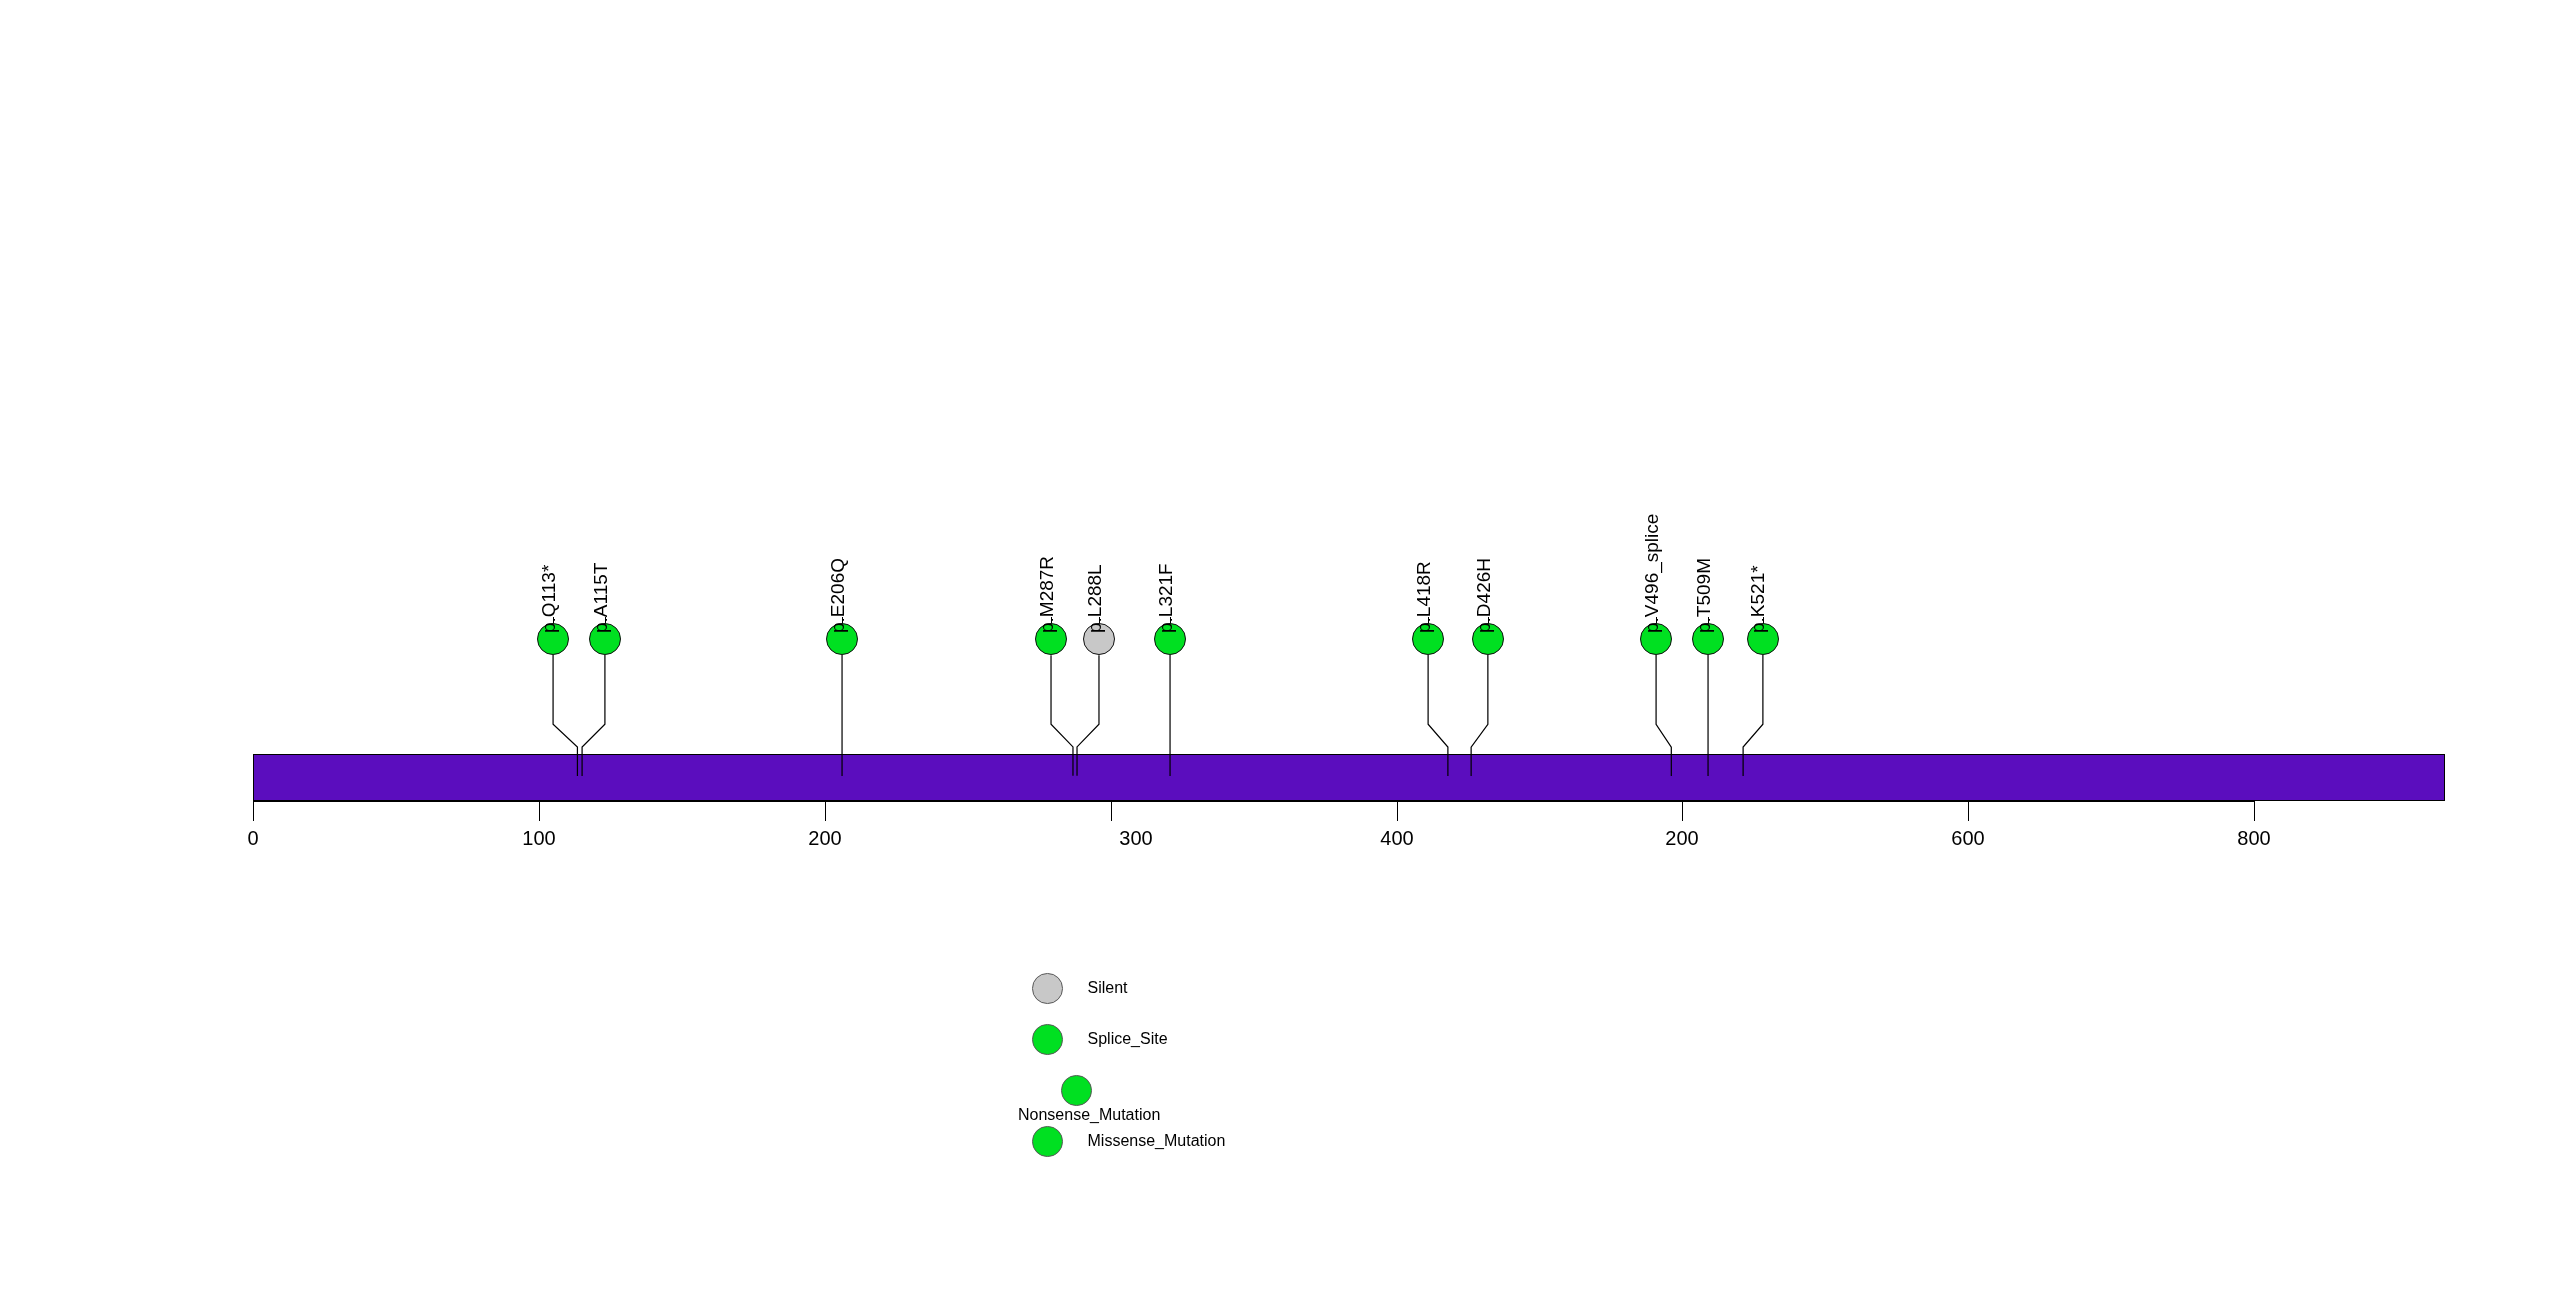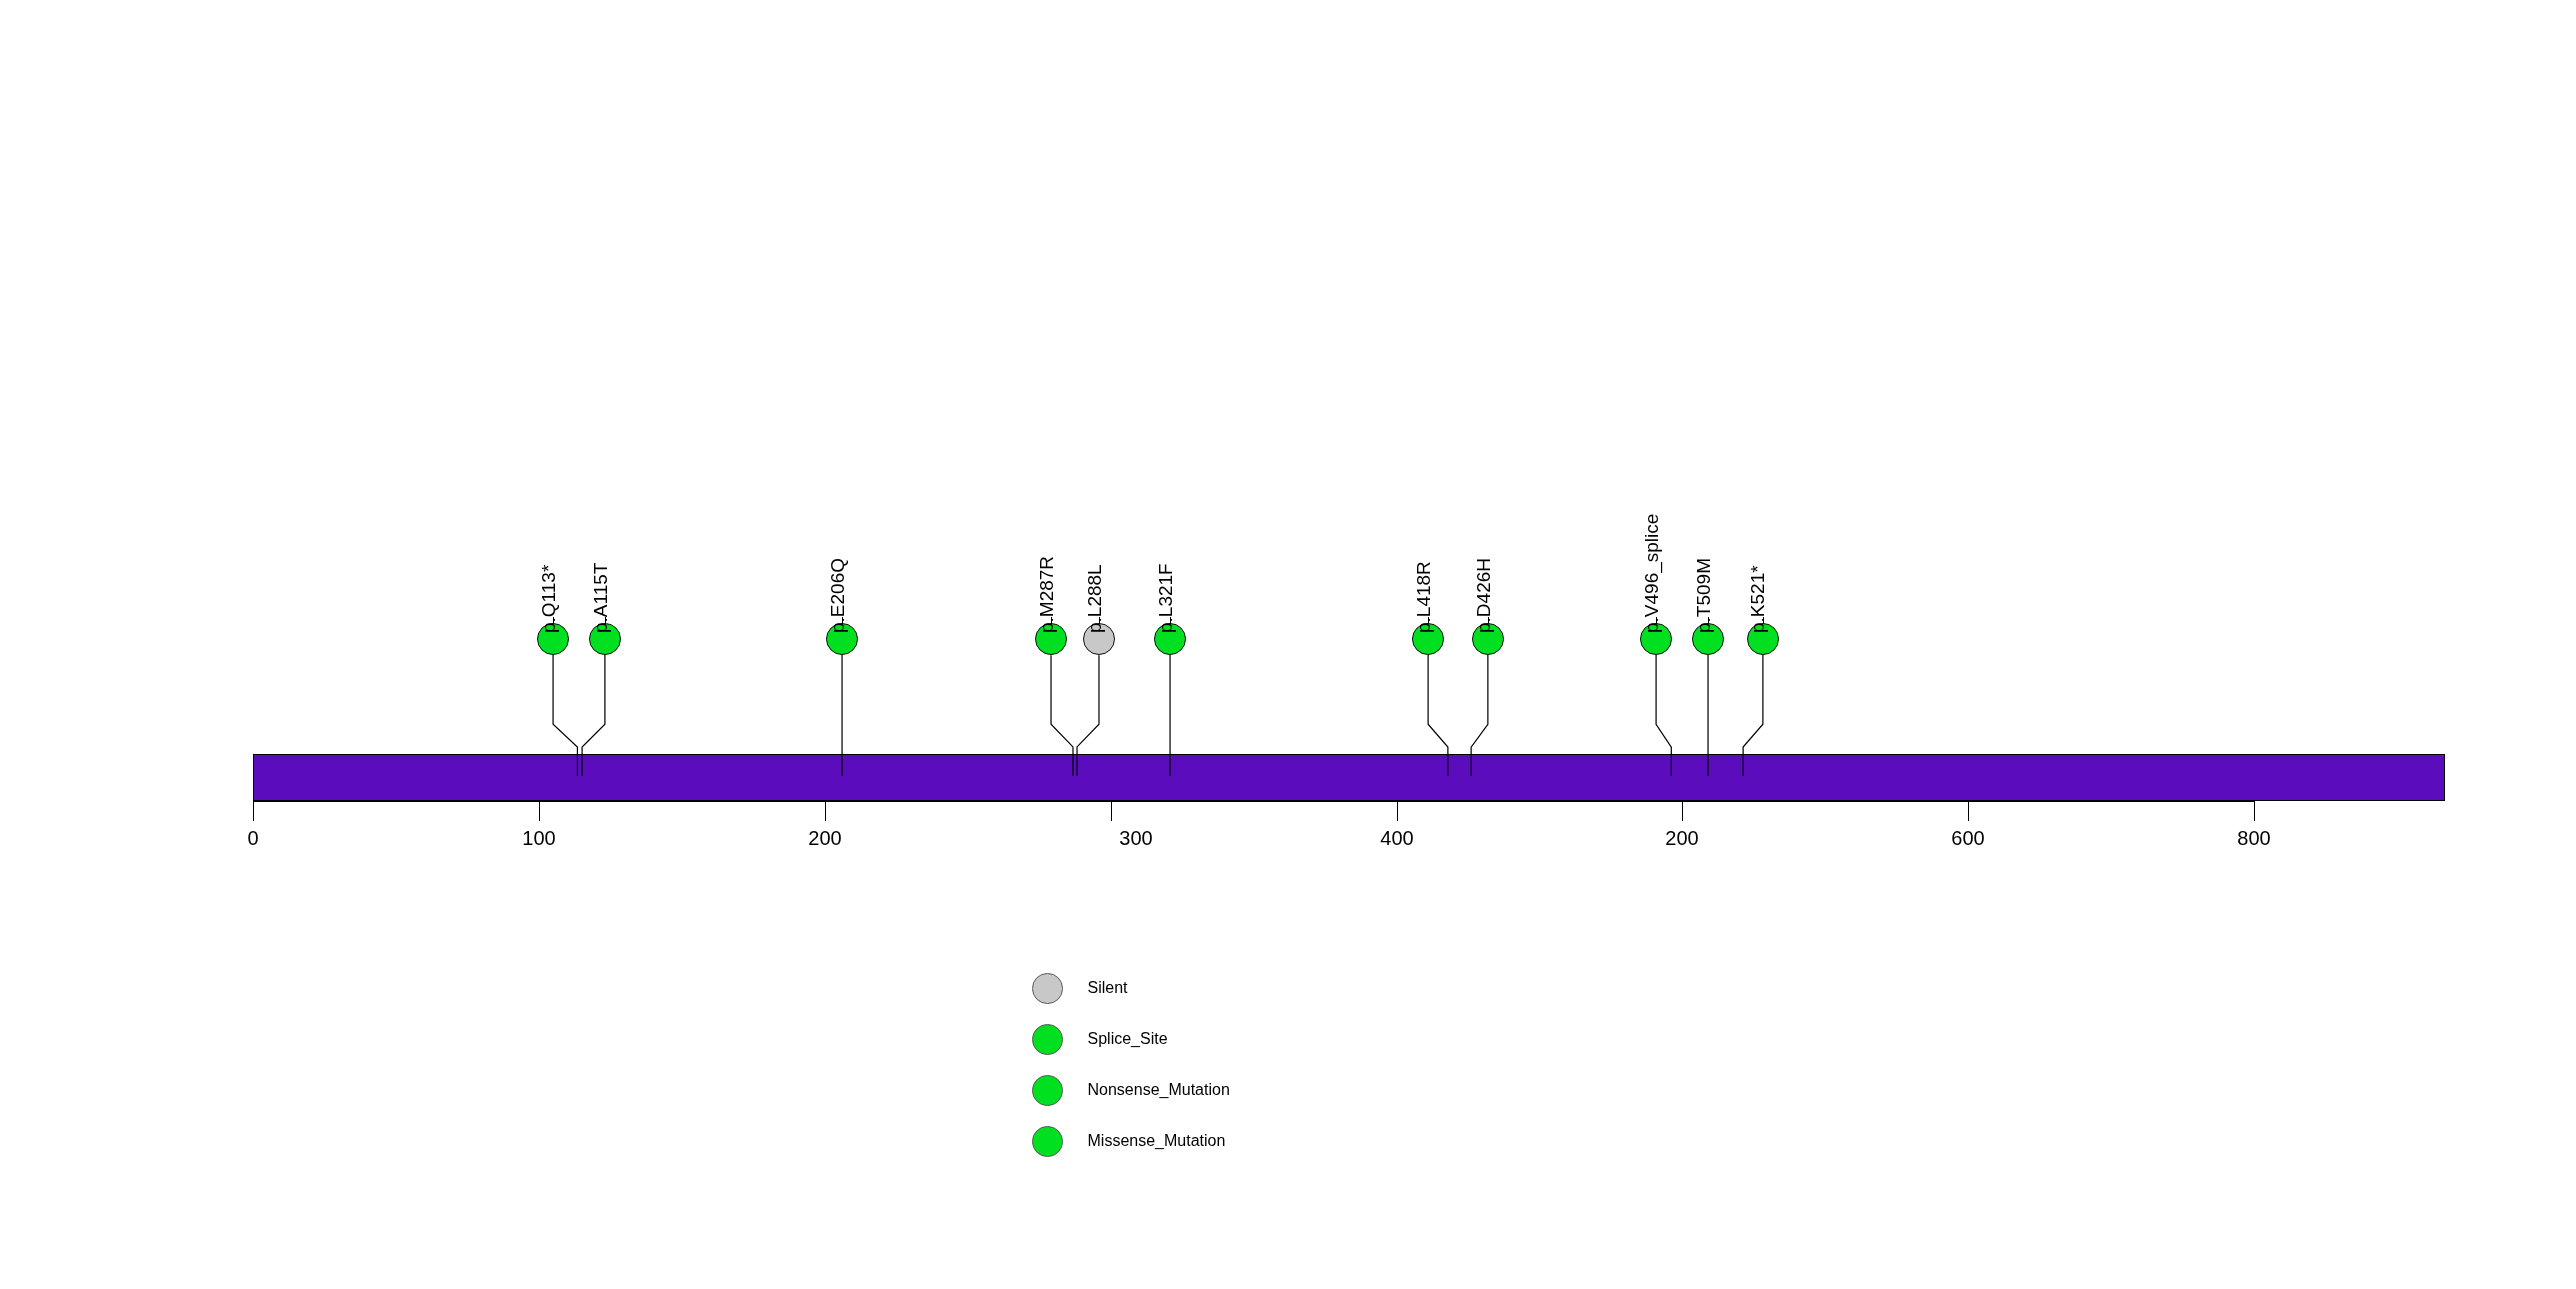--- a/index.html
+++ b/index.html
@@ -187,21 +187,21 @@
 
   <div id="legend">
       <div class="legend-item" style="left: 1032px; top: 973px;">
         <span class="legend-dot" style="background: rgb(200, 200, 200);"></span>
         <span class="legend-text">Silent</span>
       </div>
       <div class="legend-item" style="left: 1032px; top: 1024px;">
         <span class="legend-dot" style="background: rgb(0, 224, 33);"></span>
         <span class="legend-text">Splice_Site</span>
       </div>
-      <div class="legend-item" style="left: 1032px; top: 1075px;">
+      <div class="legend-item" style="left: 993px; top: 1075px; flex-direction: column;">
         <span class="legend-dot" style="background: rgb(0, 224, 33);"></span>
         <span class="legend-text">Nonsense_Mutation</span>
       </div>
       <div class="legend-item" style="left: 1032px; top: 1126px;">
         <span class="legend-dot" style="background: rgb(0, 224, 33);"></span>
         <span class="legend-text">Missense_Mutation</span>
       </div>
     </div>
 
 </div>

